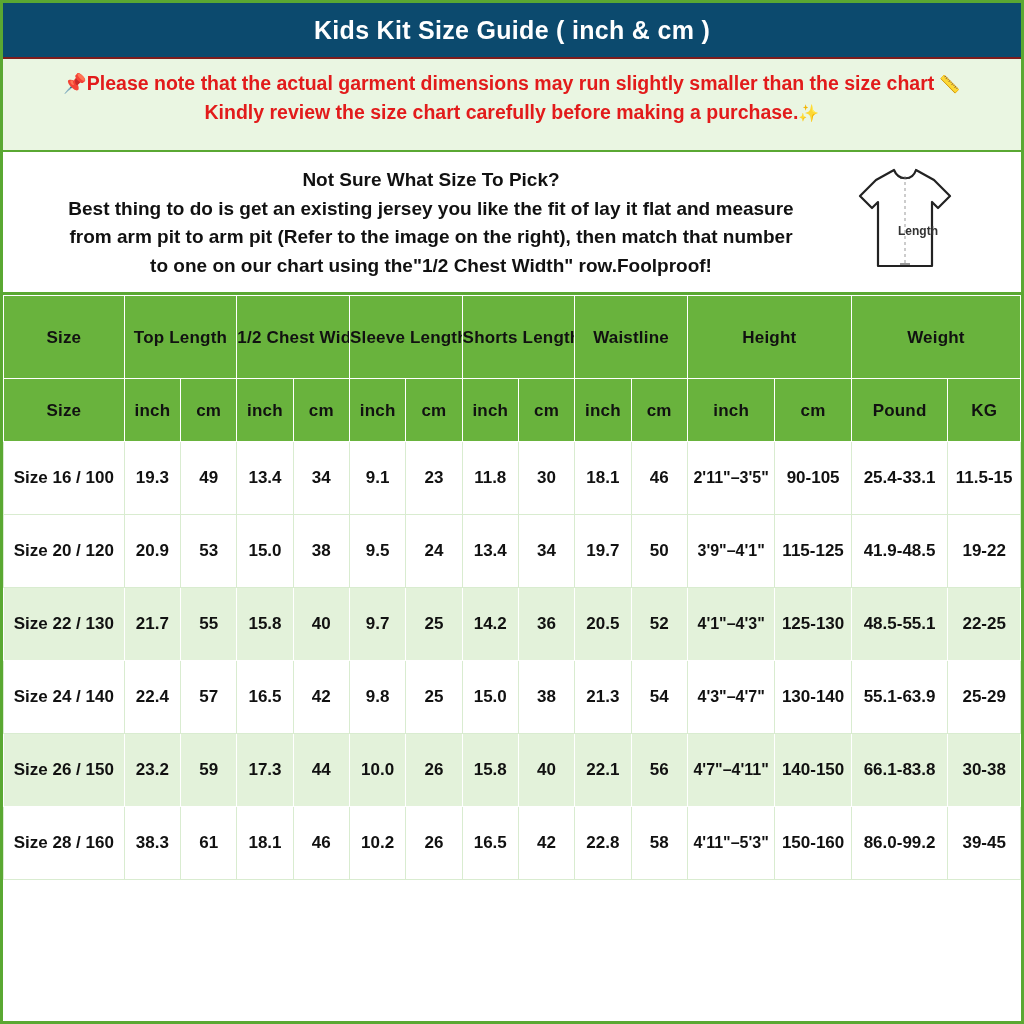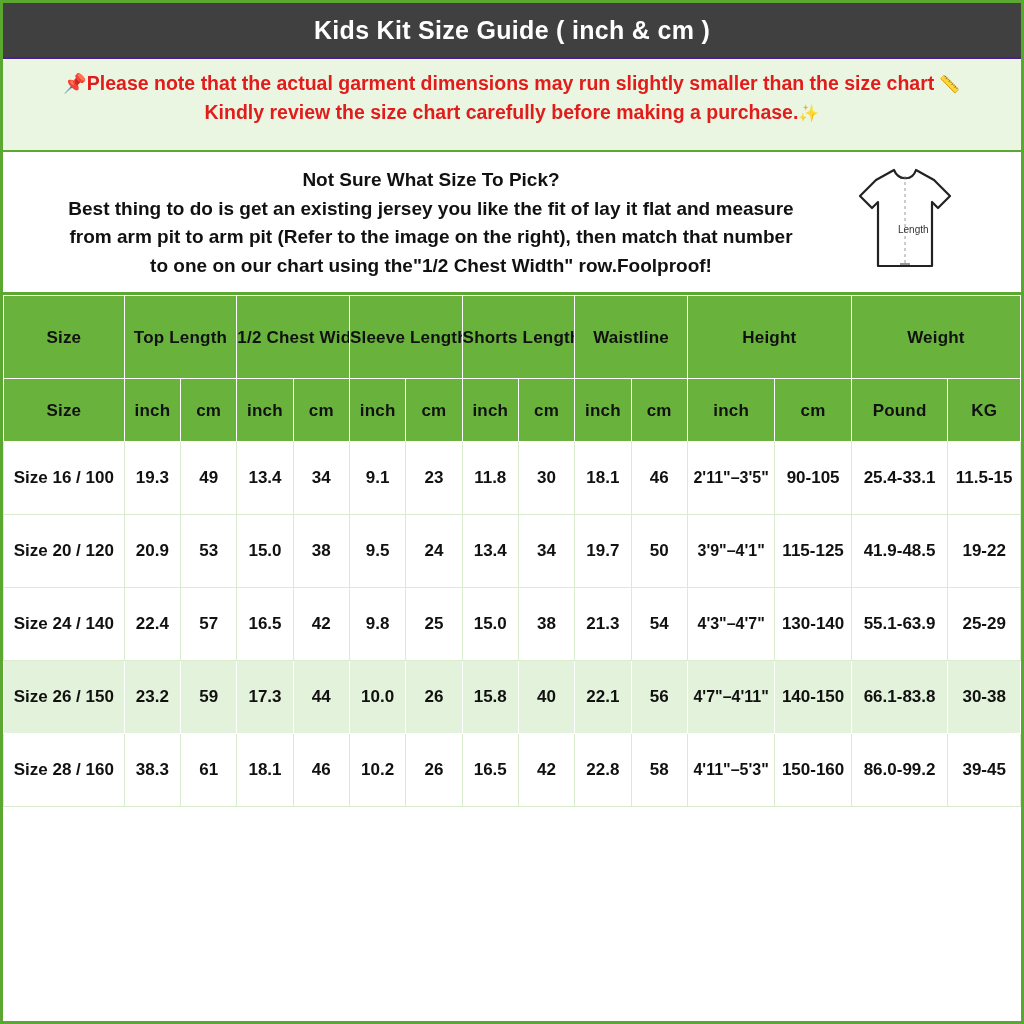--- a/index.html
+++ b/index.html
@@ -17,28 +17,28 @@
     width: 1024px;
     height: 1024px;
     box-sizing: border-box;
     border: 3px solid #5aa832;
     background: #ffffff;
     display: flex;
     flex-direction: column;
   }
   
   .title-bar {
-    background: #404040;
+    background: #0c4a6e;
     color: #ffffff;
     text-align: center;
     font-size: 25px;
     font-weight: bold;
     letter-spacing: .3px;
     padding: 13px 0 12px 0;
-    border-bottom: 2px solid #4c1d95;
+    border-bottom: 2px solid #7f1d1d;
   }
   .note-bar {
     background: #eaf6e2;
     color: #e21b1b;
     text-align: center;
     font-weight: bold;
     font-size: 19.5px;
     line-height: 1.45;
     padding: 10px 14px 24px 14px;
     border-bottom: 2px solid #5aa832;
@@ -73,23 +73,23 @@
     right: 45px;
     top: 10px;
     width: 130px;
     height: 120px;
   }
   .shirt-box svg { display:block; }
   .len-label {
     position:absolute;
     left: 52px;
     top: 62px;
-    font-size: 10px;
+    font-size: 12px;
     color:#333;
-    font-weight:normal;
+    font-weight:bold;
   }
 
   
   table.size-table {
     border-collapse: collapse;
     width: 100%;
     table-layout: fixed;
   }
   table.size-table th,
   table.size-table td {
@@ -248,20 +248,37 @@
         <td>24</td>
         <td>13.4</td>
         <td>34</td>
         <td>19.7</td>
         <td>50</td>
         <td class="height-cell">3'9"–4'1"</td>
         <td>115-125</td>
         <td>41.9-48.5</td>
         <td>19-22</td>
       </tr>
+      <tr class="even">
+        <td class="size-cell">Size 22 / 130</td>
+        <td>21.7</td>
+        <td>55</td>
+        <td>15.8</td>
+        <td>40</td>
+        <td>9.7</td>
+        <td>25</td>
+        <td>14.2</td>
+        <td>36</td>
+        <td>20.5</td>
+        <td>52</td>
+        <td class="height-cell">4'1"–4'3"</td>
+        <td>125-130</td>
+        <td>48.5-55.1</td>
+        <td>22-25</td>
+      </tr>
       <tr class="odd">
         <td class="size-cell">Size 24 / 140</td>
         <td>22.4</td>
         <td>57</td>
         <td>16.5</td>
         <td>42</td>
         <td>9.8</td>
         <td>25</td>
         <td>15.0</td>
         <td>38</td>

